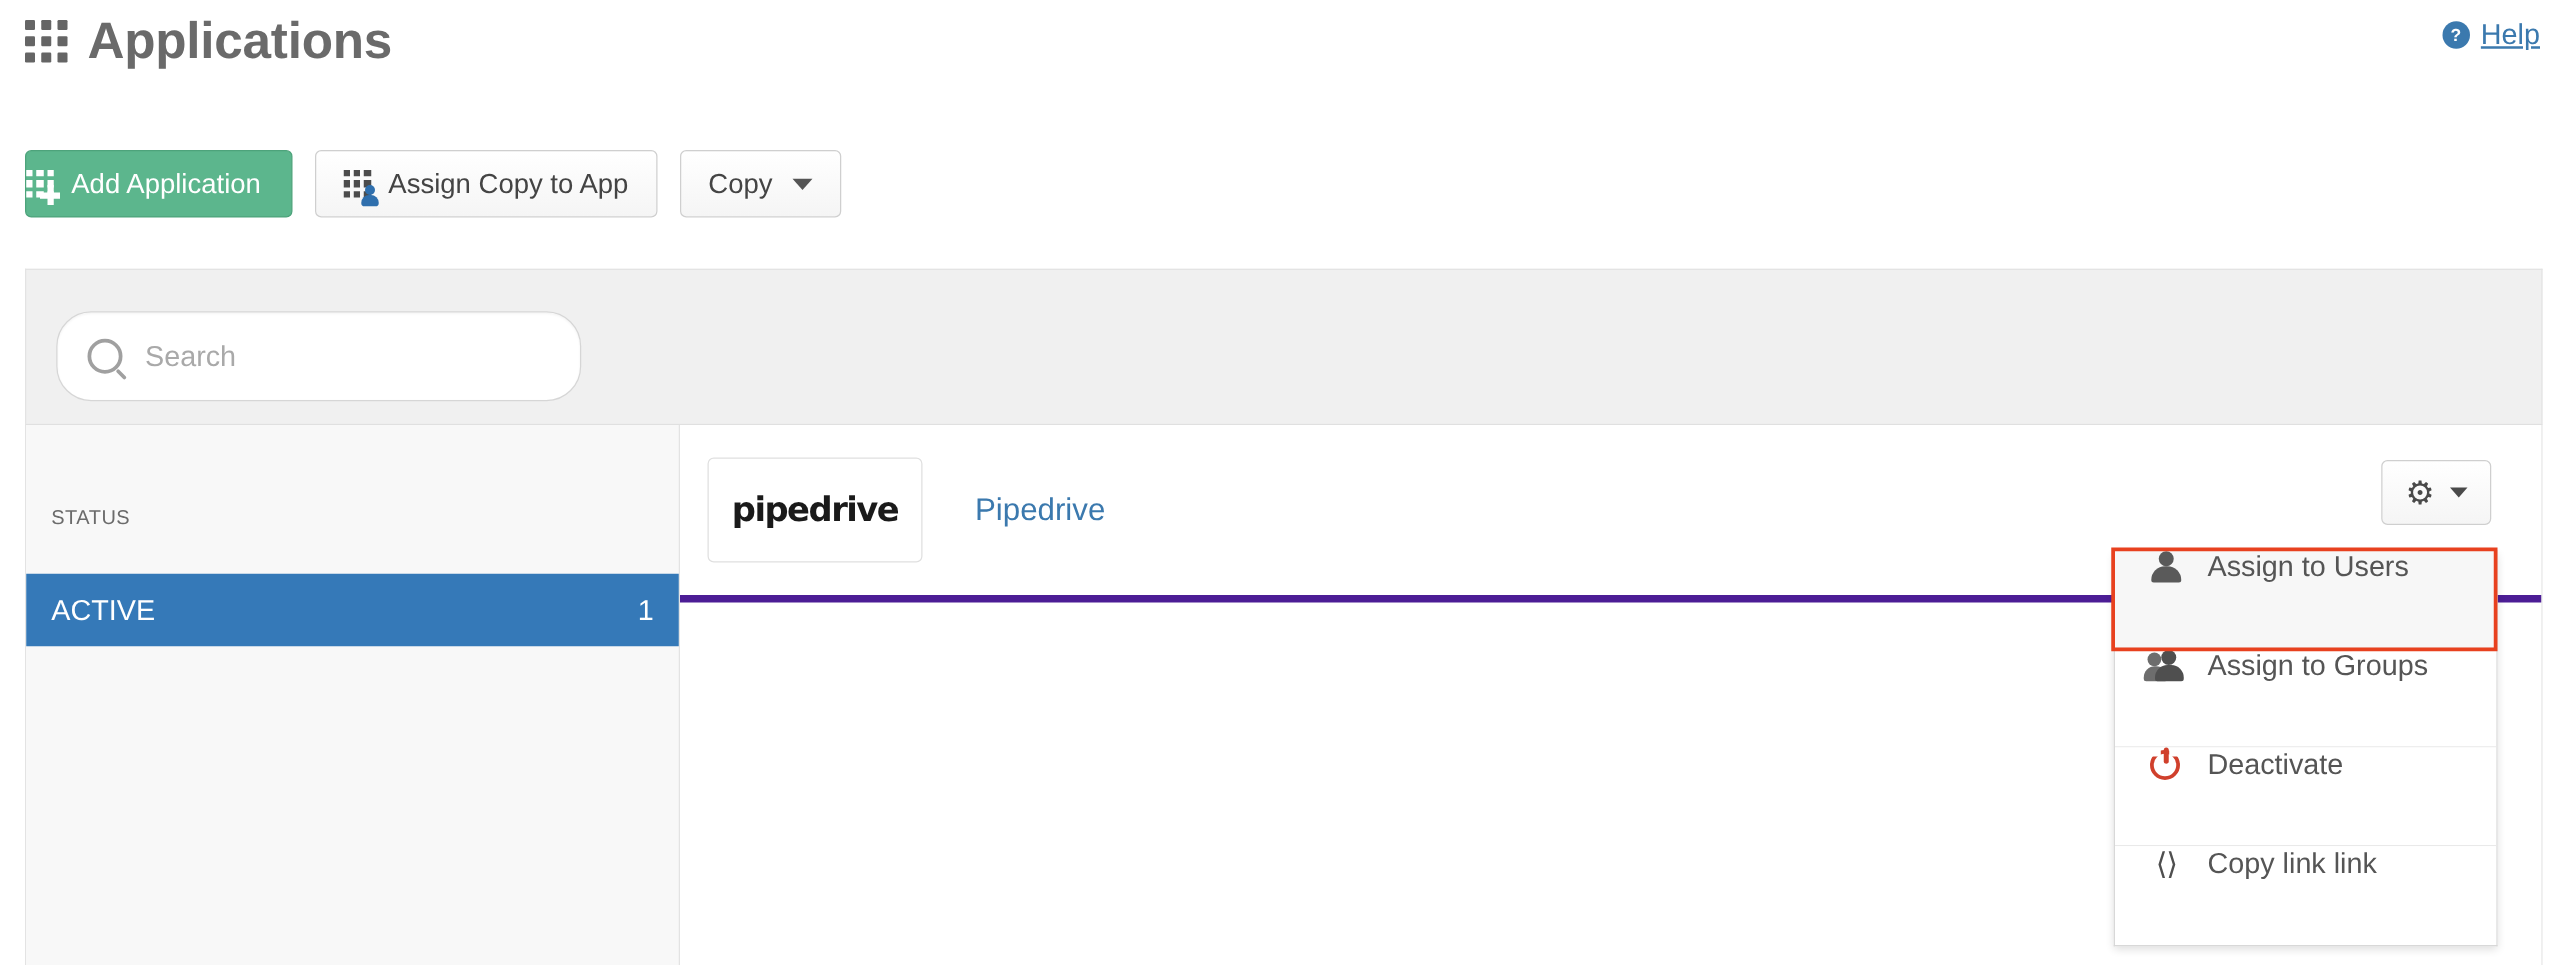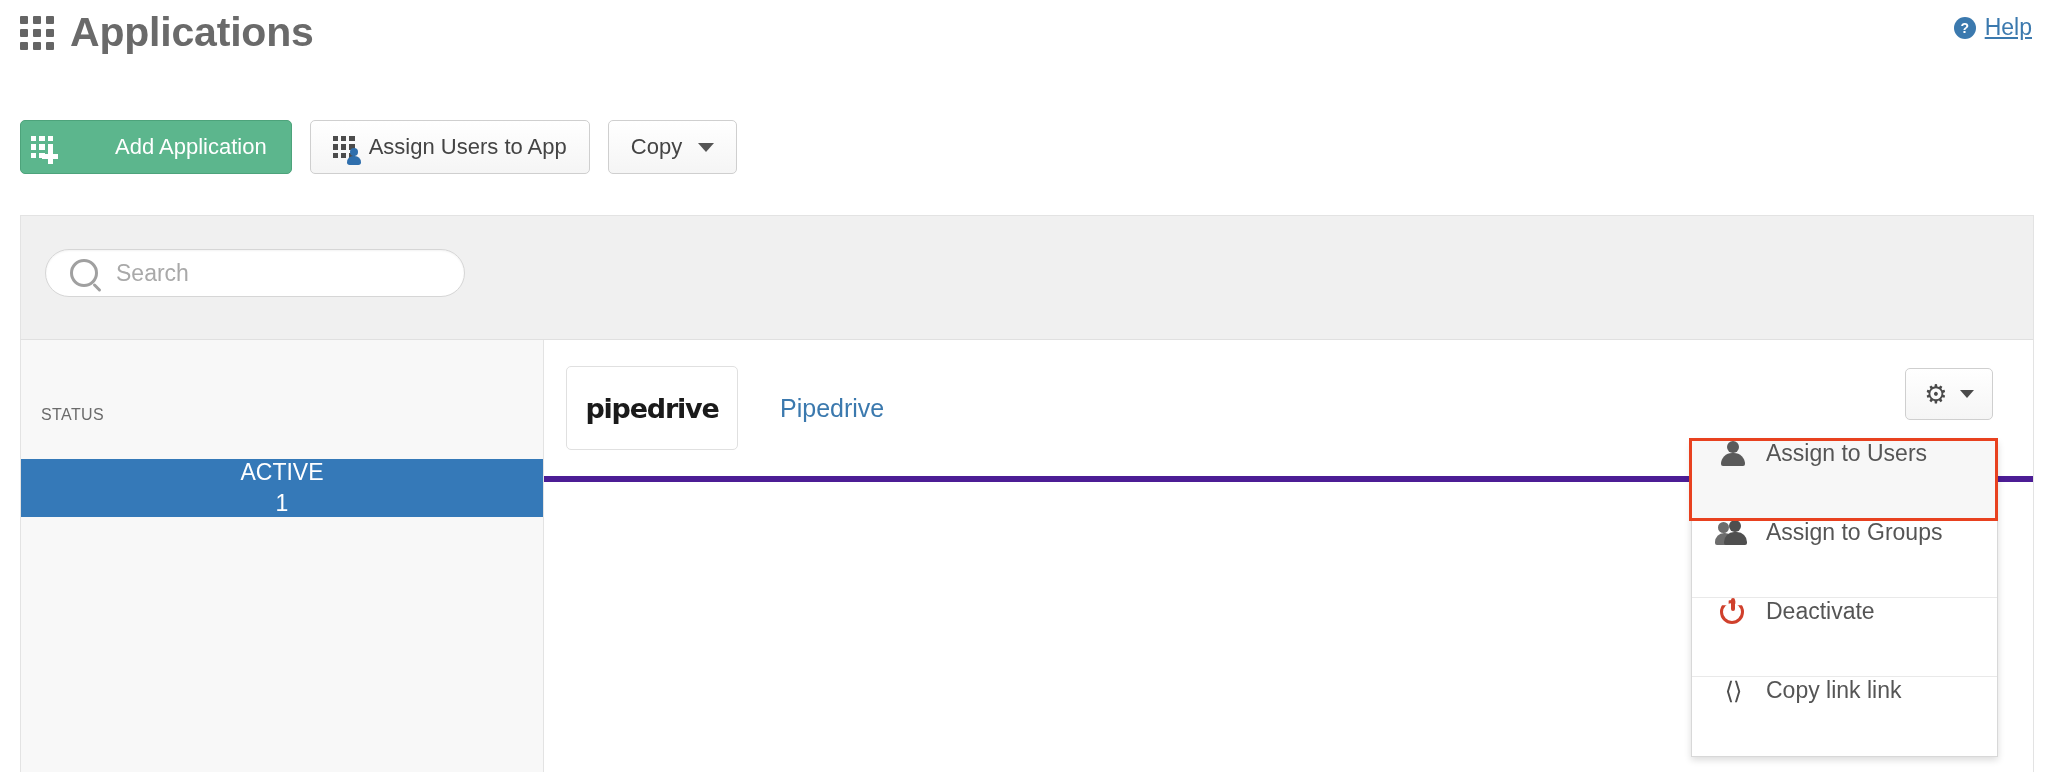--- a/index.html
+++ b/index.html
@@ -97,23 +97,22 @@
     border-radius: 5px;
     font-size: 22px;
     cursor: pointer;
     padding: 0 22px;
     white-space: nowrap;
   }
   .btn-primary {
     background: #5cb68d;
     border: 1px solid #4da37b;
     color: #ffffff;
-    padding-left: 10px;
+    padding-left: 0;
     padding-right: 24px;
-    gap: 48px;
   }
   .btn-default {
     background: #fbfbfb;
     background: linear-gradient(#ffffff, #f5f5f5);
     border: 1px solid #cfcfcf;
     color: #444444;
   }
   .btn-label { line-height: 1; }
 
   .grid-icon-sm {
@@ -194,21 +193,21 @@
     box-sizing: border-box;
     background: #f0f0f0;
     border: 1px solid #e3e3e3;
     border-bottom: none;
   }
   .search-box {
     position: absolute;
     left: 24px;
     top: 33px;
     width: 420px;
-    height: 48px;
+    height: 72px;
     box-sizing: border-box;
     background: #ffffff;
     border: 1px solid #d6d6d6;
     border-radius: 28px;
     display: flex;
     align-items: center;
     padding: 0 24px;
     box-shadow: inset 0 1px 2px rgba(0,0,0,0.05);
   }
   .mag-icon {
@@ -283,21 +282,20 @@
     align-items: center;
     justify-content: space-between;
     padding: 0 20px;
     box-sizing: border-box;
     font-size: 23px;
     cursor: pointer;
   }
   .filter-row.active {
     background: #3579b8;
     color: #ffffff;
-    flex-direction: column;
   }
   .filter-row.inactive {
     color: #3b79ae;
   }
   .filter-row .count { font-size: 23px; }
   .filter-row.inactive .count { color: #9a9a9a; }
 
   .content-area {
     flex: 1;
     background: #ffffff;
@@ -565,21 +563,21 @@
         <i></i>
         <i></i>
         <i></i>
         <i></i>
         <i></i>
       <span class="person-badge">
           <span class="head"></span>
           <span class="body"></span>
         </span>
     </span>
-    <span class="btn-label">Assign Users to App</span>
+    <span class="btn-label">Assign Copy to App</span>
   </div>
 
   <div class="btn btn-default">
     <span class="btn-label">Copy</span>
     <span class="caret-down"></span>
   </div>
 
 </div>
 
 <div class="search-panel">

